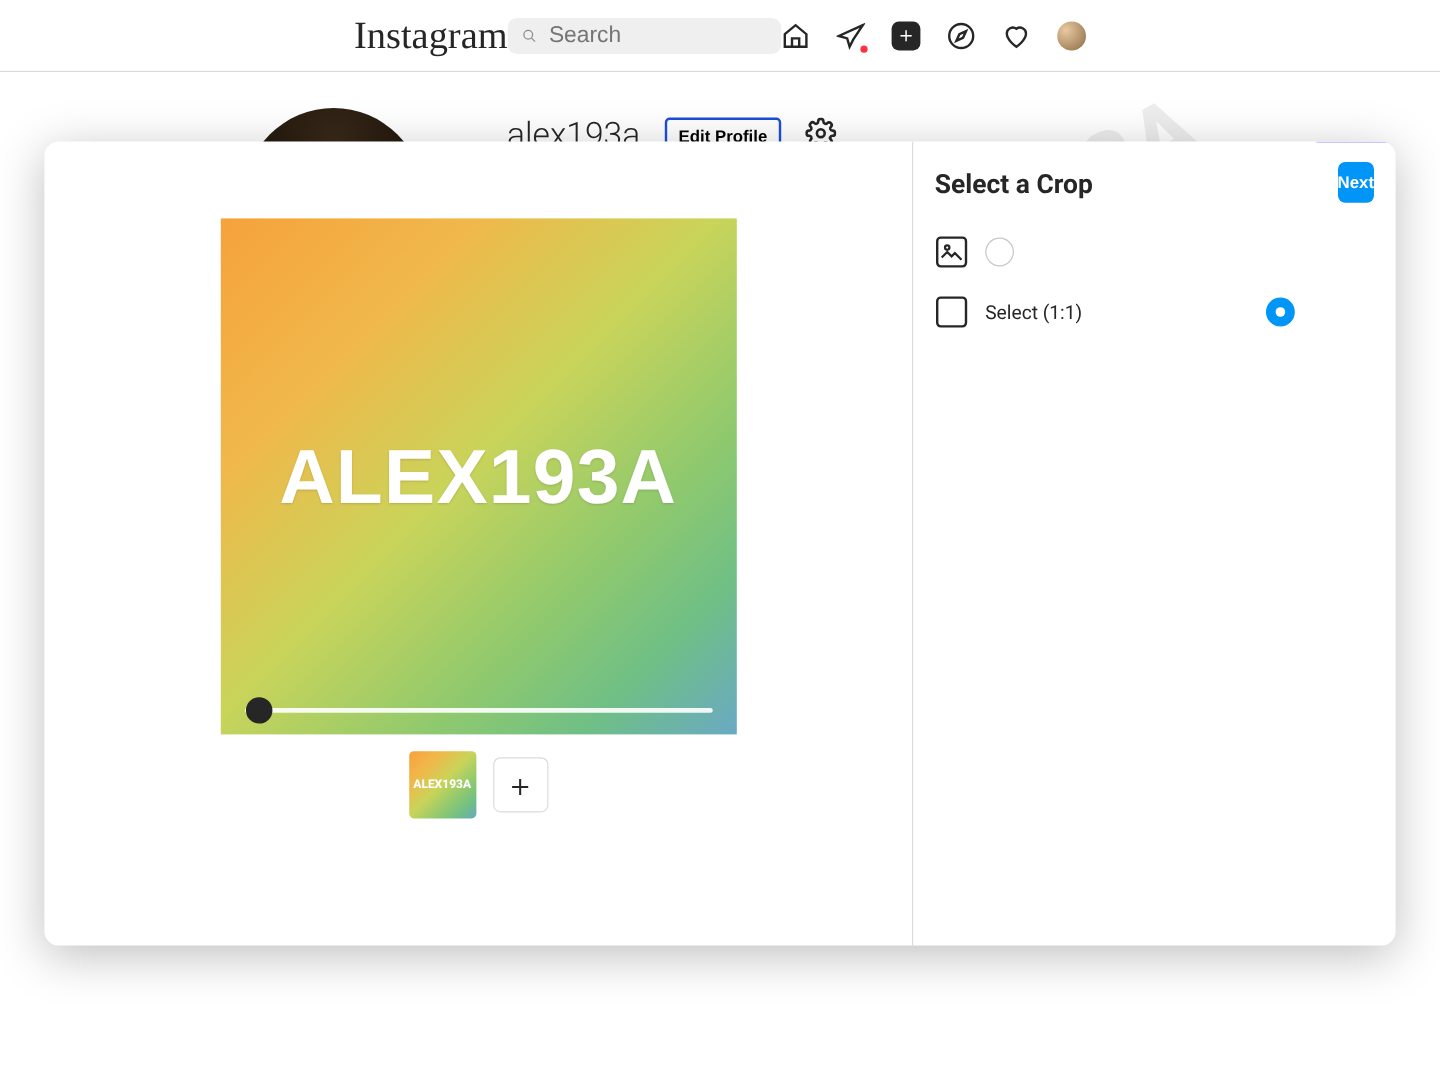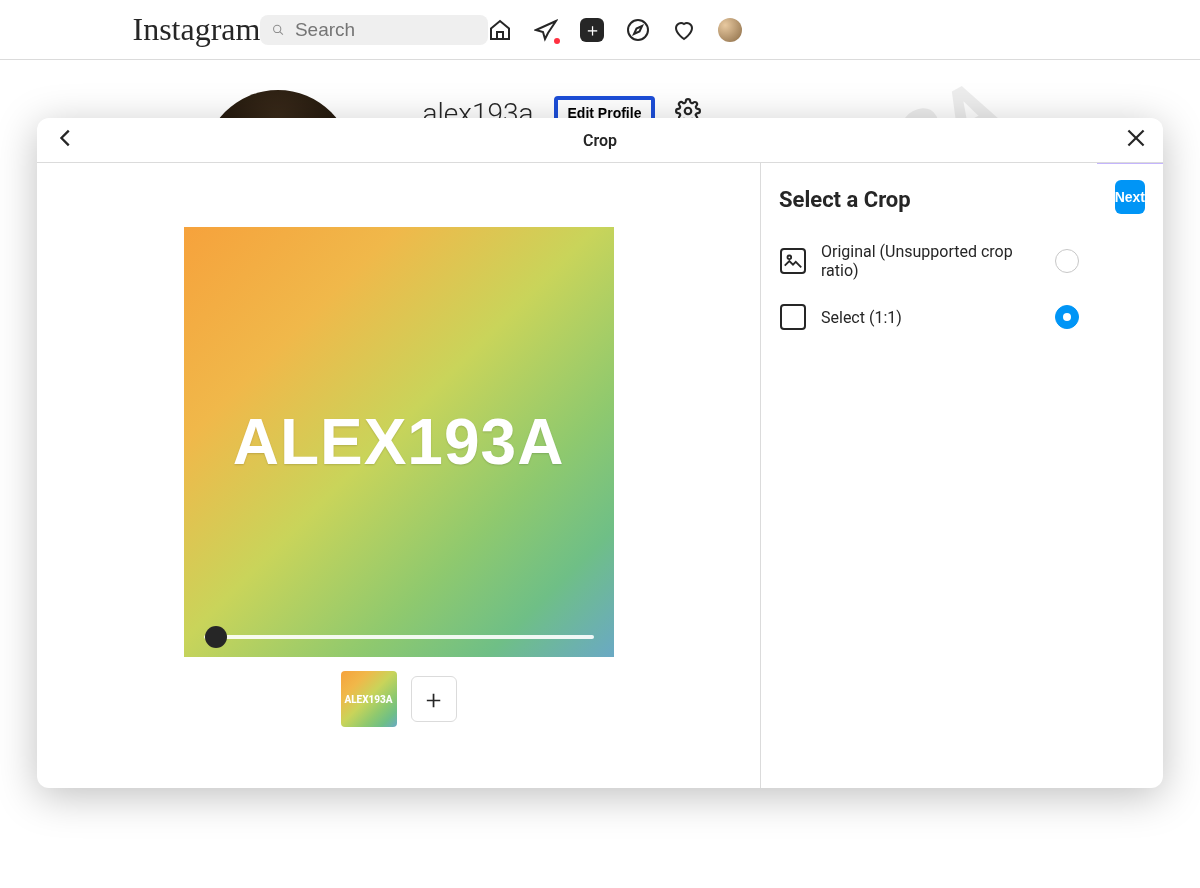--- a/index.html
+++ b/index.html
@@ -1,41 +1,41 @@
 <!DOCTYPE html>
 <html><head>
 <meta charset="utf-8">
 <style>
   * { box-sizing: border-box; margin: 0; padding: 0; }
   html, body { width: 1200px; height: 888px; overflow: hidden; font-family: -apple-system, BlinkMacSystemFont, "Segoe UI", Roboto, Helvetica, Arial, sans-serif; background: #fff; color: #262626; }
 
   
   .topnav { position: absolute; top: 0; left: 0; right: 0; height: 60px; border-bottom: 1px solid #dbdbdb; background: #fff; display: flex; align-items: center; }
-  .topnav-inner { width: 975px; margin: 0 auto; display: flex; align-items: center; justify-content: flex-start; padding: 0 20px; }
+  .topnav-inner { width: 975px; margin: 0 auto; display: flex; align-items: center; justify-content: center; padding: 0 20px; }
   .logo { font-family: "Brush Script MT", cursive; font-size: 32px; font-weight: 500; letter-spacing: 0px; }
   .searchbox { width: 228px; height: 30px; background: #efefef; border-radius: 8px; display: flex; align-items: center; padding: 0 12px; color: #8e8e8e; }
   .searchbox svg { margin-right: 10px; }
   .searchbox input { border: none; background: transparent; outline: none; font-size: 19px; color: #262626; width: 100%; }
   .navicons { display: flex; align-items: center; gap: 22px; }
   .navicons svg { display: block; }
   .msg-badge { position: relative; }
   .msg-badge::after { content: ""; position: absolute; bottom: -2px; right: -2px; width: 6px; height: 6px; background: #ff3040; border-radius: 50%; }
   .newpost-btn { width: 24px; height: 24px; background: #262626; border-radius: 6px; display:flex; align-items:center; justify-content:center; }
   .newpost-btn span { color:#fff; font-size:18px; font-weight:300; line-height:1; }
   .avatar-small { width:24px; height:24px; border-radius:50%; background: radial-gradient(circle at 30% 30%, #e8c9a0, #8a6b45); }
 
   
   .profile-area { position:absolute; top:90px; left:0; right:0; display:flex; justify-content:center; }
   .profile-inner { width: 935px; display:flex; }
   .profile-pic-wrap { width: 290px; display:flex; justify-content:center; }
   .profile-pic { width: 150px; height:150px; border-radius:50%; background: radial-gradient(circle at 50% 20%, #3a2a1a 0%, #1a1208 60%, #000 100%); }
   .profile-meta { flex:1; padding-top:6px; }
   .profile-row1 { display:flex; align-items:center; gap:20px; }
   .username { font-size: 28px; font-weight: 300; }
-  .editprofile-btn { border:4px solid #1d4ed8; background:#fff; padding:5px 10px; border-radius:4px; font-size:14px; font-weight:600; }
+  .editprofile-btn { border:2px solid #1d4ed8; background:#fff; padding:5px 10px; border-radius:4px; font-size:14px; font-weight:600; }
   .gear { }
 
   
   .wm1 { position:absolute; top:-15px; right:130px; font-size:56px; font-weight:800; color: rgba(0,0,0,0.08); letter-spacing:1px; }
   .wm2 { position:absolute; top:160px; right:180px; font-size:76px; font-weight:800; color: rgba(0,0,0,0.07); transform: rotate(-28deg); letter-spacing:1px; }
   .wm3 { position:absolute; top:120px; left:686px; font-size:20px; font-weight:700; color: rgba(0,0,0,0.10); writing-mode: vertical-rl; letter-spacing:3px; line-height:1.1; white-space:pre; }
 
   
   .overlay { position:absolute; inset:0; background: rgba(0,0,0,0); }
 
@@ -146,34 +146,20 @@
             </svg>
         </span>
       </div>
     </div>
   </div>
 </div>
 
 <div class="overlay"></div>
 
 <div class="modal">
-  <div class="modal-header">
-    <span class="back">
-      <svg width="22" height="22" viewBox="0 0 24 24" fill="none" stroke="#262626" stroke-width="2.5">
-          <polyline points="15 4 7 12 15 20"></polyline>
-        </svg>
-    </span>
-    <div class="modal-title">Crop</div>
-    <span class="close">
-      <svg width="26" height="26" viewBox="0 0 24 24" fill="none" stroke="#262626" stroke-width="2">
-          <line x1="5" y1="5" x2="19" y2="19"></line>
-          <line x1="19" y1="5" x2="5" y2="19"></line>
-        </svg>
-    </span>
-  </div>
 
   <div class="modal-body">
 
     <div class="crop-pane">
       <div class="crop-canvas">
         <div class="imgtext">ALEX193A</div>
         <div class="zoom-slider">
           <div class="zoom-thumb"></div>
         </div>
       </div>
@@ -194,21 +180,20 @@
         <div class="ratio-row">
           <div class="ratio-icon-wrap">
               <div class="ratio-icon original">
             <svg viewBox="0 0 24 24" fill="none" stroke="#262626" stroke-width="2">
                   <rect x="2" y="2" width="20" height="20" rx="3" stroke="none"></rect>
                   <path d="M3 17l5-5 4 4 3-3 6 6"></path>
                   <circle cx="8" cy="8" r="2"></circle>
                 </svg>
           </div>
             </div>
-          <div class="ratio-label">Original (Unsupported crop ratio)</div>
           <div class="radio"></div>
         </div>
 
         <div class="ratio-row">
           <div class="ratio-icon-wrap">
               <div class="ratio-icon square"></div>
             </div>
           <div class="ratio-label">Select (1:1)</div>
           <div class="radio selected"></div>
         </div>

